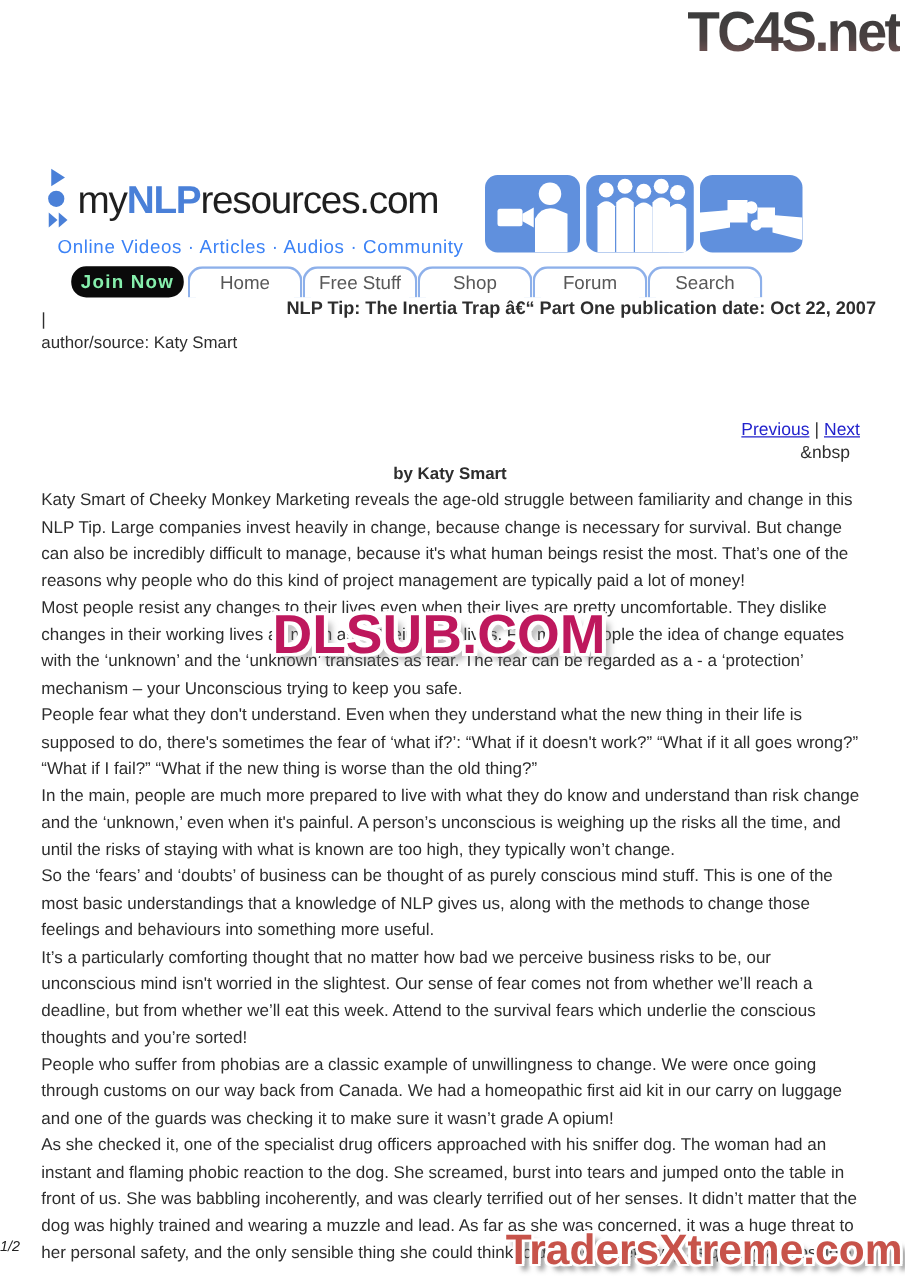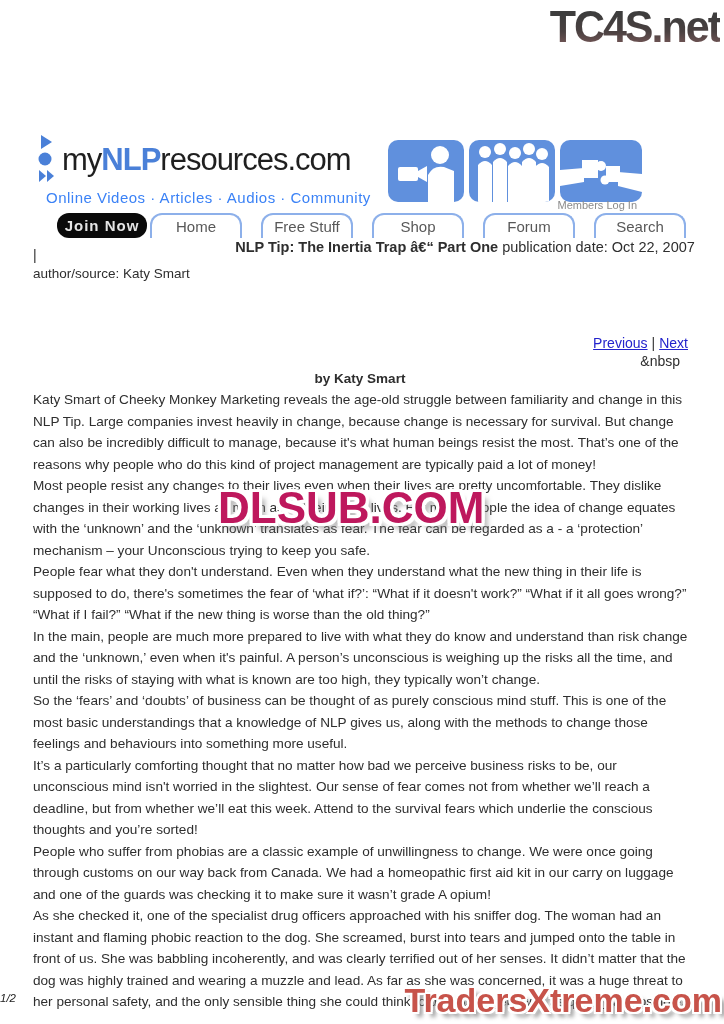--- a/index.html
+++ b/index.html
@@ -47,34 +47,34 @@
   
   .img-row { position:absolute; top:140px; left:388px; display:flex; gap:5px; }
   .img-box { background:#6090dd; border-radius:10px; height:62px; overflow:hidden; }
   .img-box svg { display:block; width:100%; height:100%; }
   .box1 { width:76px; } .box2 { width:86px; } .box3 { width:82px; }
   .members { position:absolute; top:199px; left:388px; width:249px; text-align:right; font-size:11px; color:#8a8a8a; }
 
   
   .navbar { position:absolute; top:213px; left:57px; display:flex; gap:3px; height:25px; }
   .join-btn {
-    width:90px; background:#0a0a0a; color:#e5e5e5; border-radius:12px;
+    width:90px; background:#0a0a0a; color:#86efac; border-radius:12px;
     font-size:15px; font-weight:bold; letter-spacing:1px;
     display:flex; align-items:center; justify-content:center; cursor:pointer;
   }
   .tab {
     width:92px; background:#fff; border:2px solid #8db0ea; border-bottom:none;
     border-radius:12px 12px 0 0; color:#585858; font-size:15px;
     display:flex; align-items:center; justify-content:center; cursor:pointer;
   }
 
   
   .title-line { position:absolute; top:239px; left:0; width:724px; padding-left:206px; text-align:center; font-size:14.5px; white-space:nowrap; }
   .title-line .t-bold { font-weight:bold; }
-  .title-line .t-date { font-weight:normal; }
+  .title-line .t-date { font-weight:bold; }
   .pipe { position:absolute; top:247px; left:33px; font-size:14px; }
   .author { position:absolute; top:266px; left:33px; font-size:13.5px; }
 
   .prevnext { position:absolute; top:335px; right:36px; font-size:14px; }
   .prevnext a { color:#2222cc; text-decoration:underline; cursor:pointer; }
   .prevnext .sep { color:#333; margin:0 4px; }
   .nbsp-txt { position:absolute; top:353px; right:44px; font-size:14px; }
   .byline { position:absolute; top:371px; left:0; width:720px; text-align:center; font-weight:bold; font-size:13.5px; }
 
   
@@ -131,25 +131,24 @@
       <svg viewBox="0 0 82 62">
         <path d="M0 30 L24 28 L24 42 L0 46 Z" fill="#fff"></path>
         <rect x="22" y="20" width="16" height="18" fill="#fff"></rect>
         <circle cx="41" cy="26" r="5" fill="#fff"></circle>
         <path d="M82 34 L58 32 L58 46 L82 52 Z" fill="#fff"></path>
         <rect x="46" y="26" width="14" height="16" fill="#fff"></rect>
         <circle cx="45" cy="40" r="4.5" fill="#fff"></circle>
       </svg>
     </div>
   </div>
-  <div class="members">Members Log In</div>
 
   <div class="navbar">
     <div class="join-btn">Join Now</div>
-    <div style="display:flex;gap:19px;">
+    <div style="display:flex;gap:0;">
         <div class="tab">Home</div>
         <div class="tab">Free Stuff</div>
         <div class="tab">Shop</div>
         <div class="tab">Forum</div>
         <div class="tab">Search</div>
       </div>
   </div>
 
   <div class="title-line">
     <span class="t-bold">NLP Tip: The Inertia Trap â€“ Part One</span>

